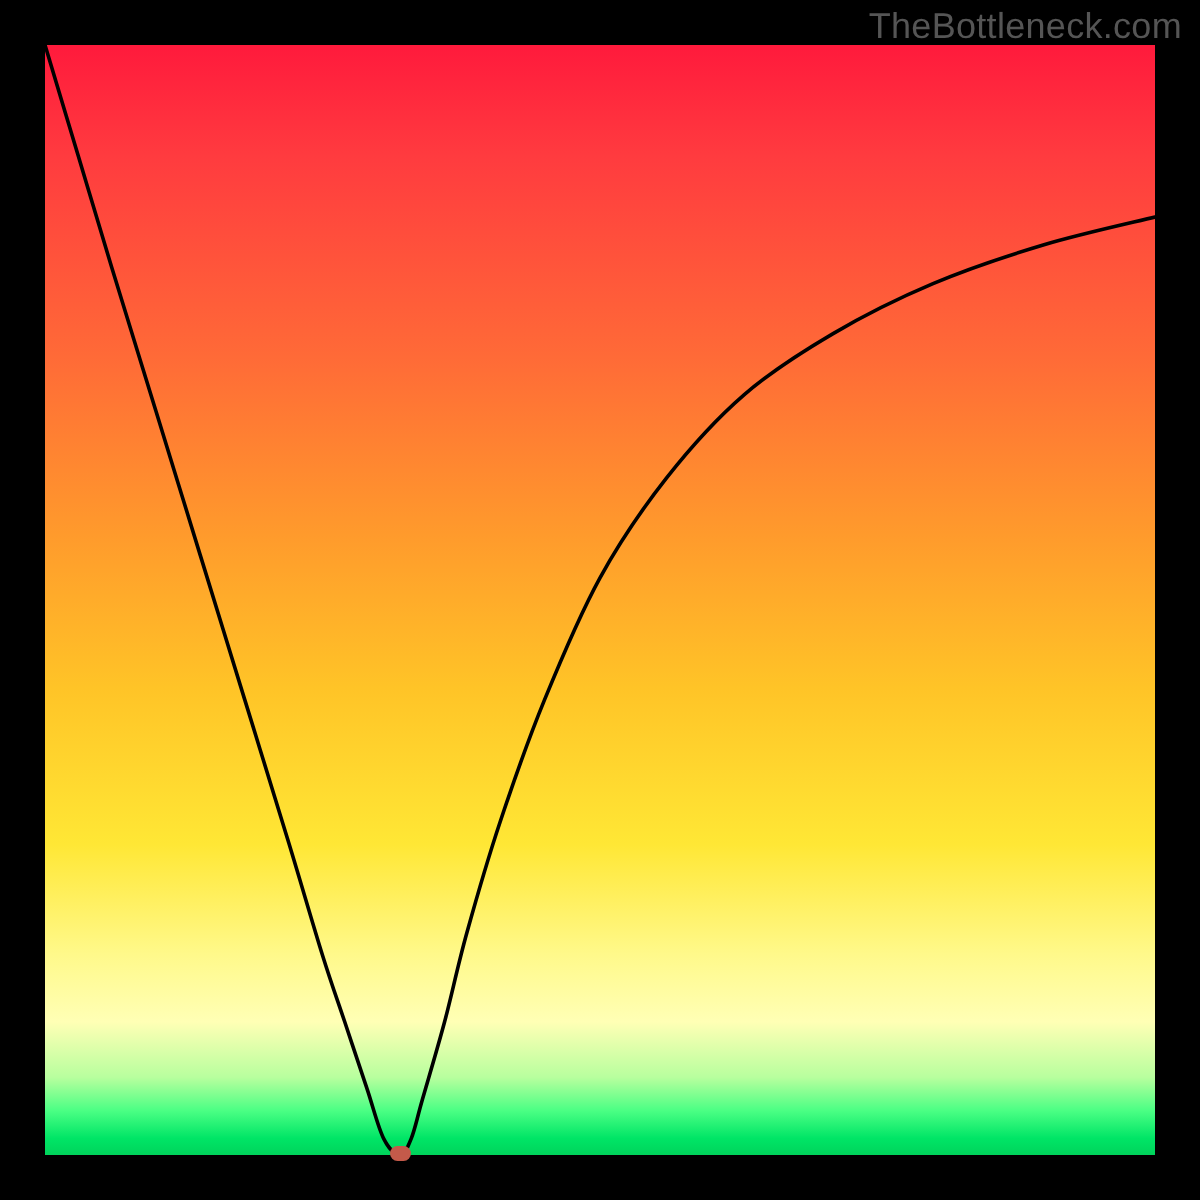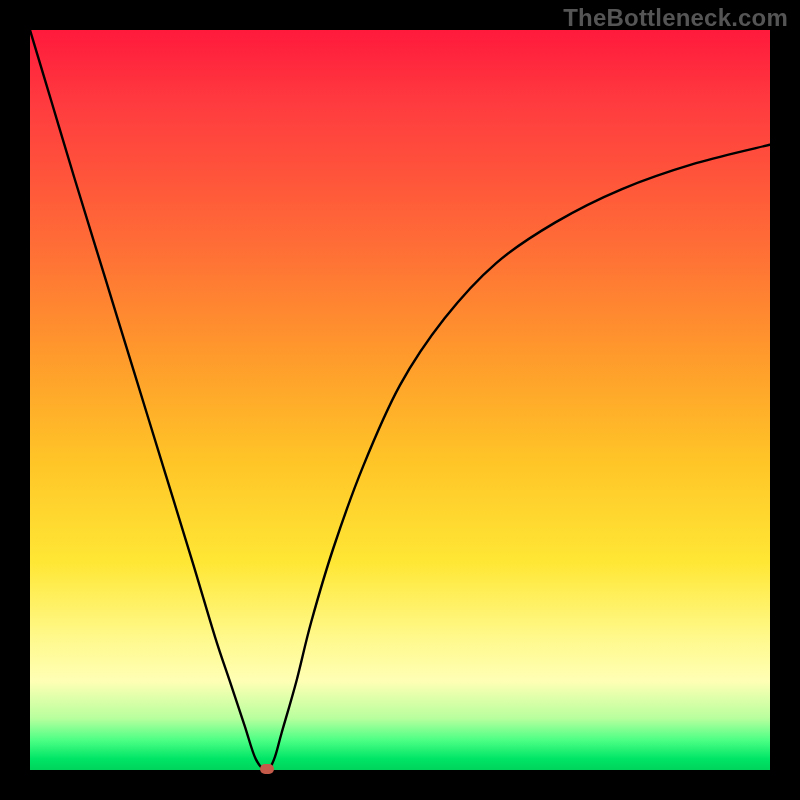--- a/index.html
+++ b/index.html
@@ -48,21 +48,21 @@
     inset: 0;
     width: 100%;
     height: 100%;
   }
   .watermark {
     position: absolute;
     top: 4px;
     right: 12px;
     color: #555;
     font-size: 24px;
-    font-weight: 700;
+    font-weight: 400;
     letter-spacing: 0.2px;
   }
   .min-marker {
     position: absolute;
     width: 14px;
     height: 10px;
     border-radius: 5px;
     
     background: #c45a4a;
   }

